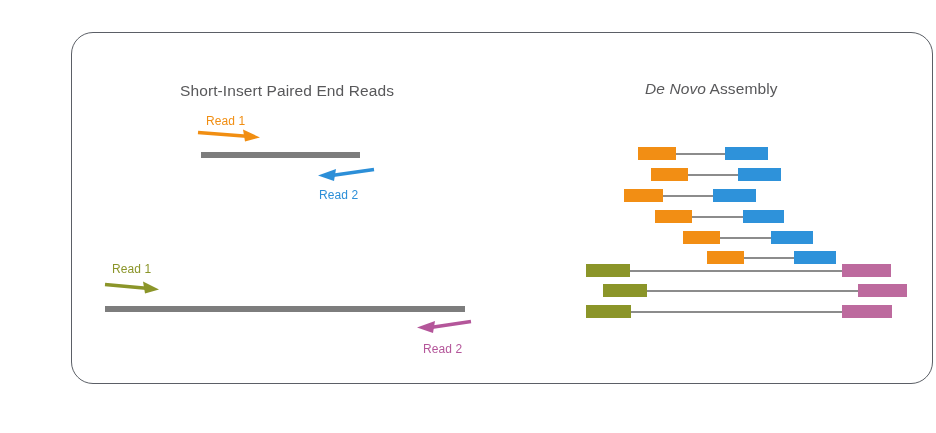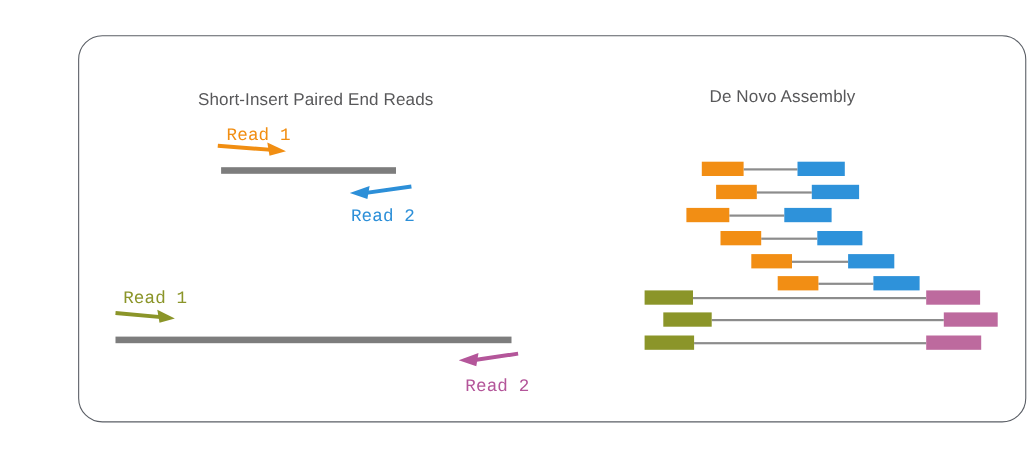--- a/index.html
+++ b/index.html
@@ -30,28 +30,27 @@
   .title {
     position: absolute;
     font-size: 15.5px;
     color: #58585a;
     white-space: nowrap;
     letter-spacing: 0.1px;
   }
   #title-short  { left: 145px; top: 82px; }
   #title-long   { left: 130px; top: 264px; }
   #title-denovo { left: 610px; top: 80px; }
-  #title-denovo .ital { }
+  #title-denovo .ital { font-style: italic; }
 
   .readlabel {
     position: absolute;
-    font-size: 16px;
+    font-size: 12px;
     white-space: nowrap;
     letter-spacing: 0.1px;
-    font-family: Liberation Mono, monospace;
   }
   #lbl-r1-short { left: 171px; top: 114px; color: #f18e12; }
   #lbl-r2-short { left: 284px; top: 188px; color: #2c8fd8; }
   #lbl-r1-long  { left: 77px;  top: 262px; color: #8b9529; }
   #lbl-r2-long  { left: 388px; top: 342px; color: #b4569a; }
 
   .graybar {
     position: absolute;
     background: #7d7d7d;
   }

